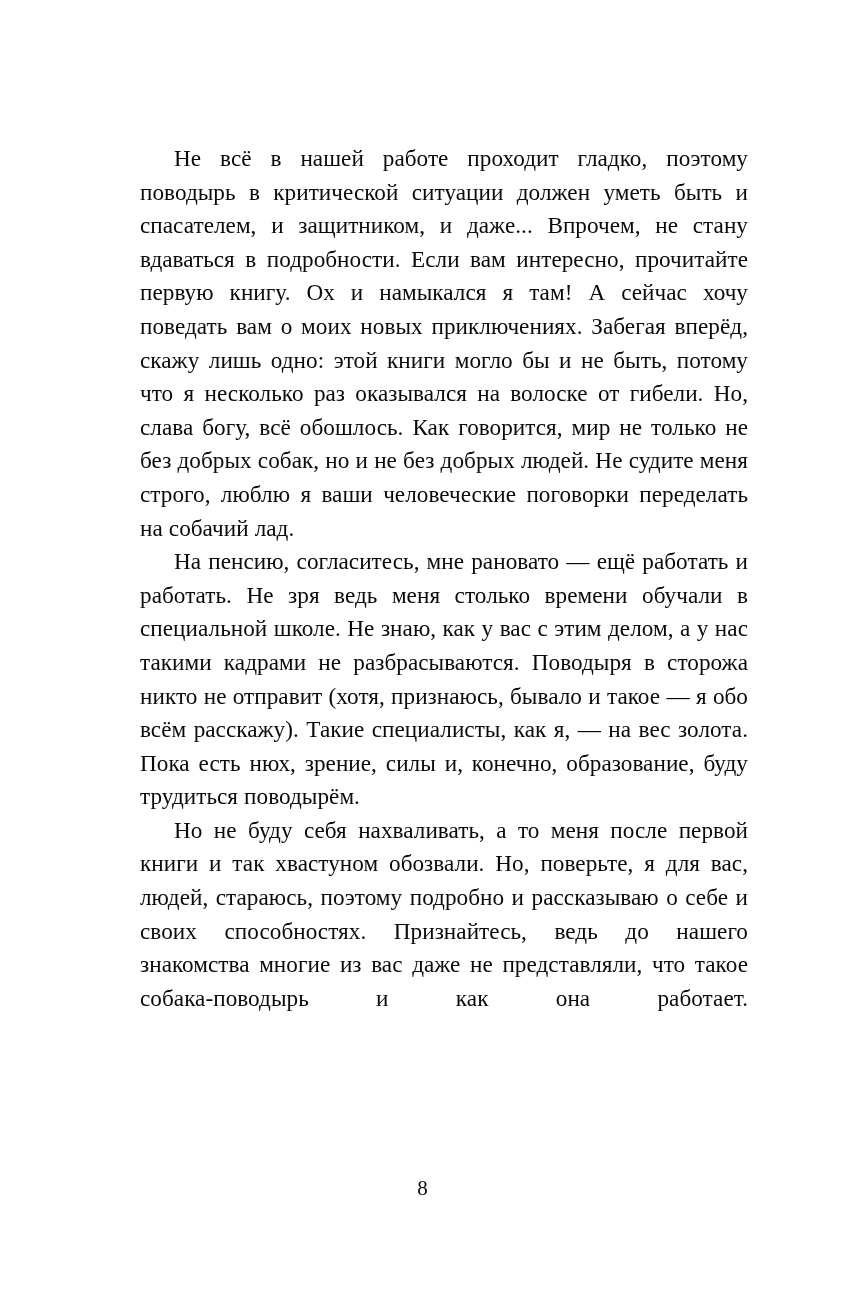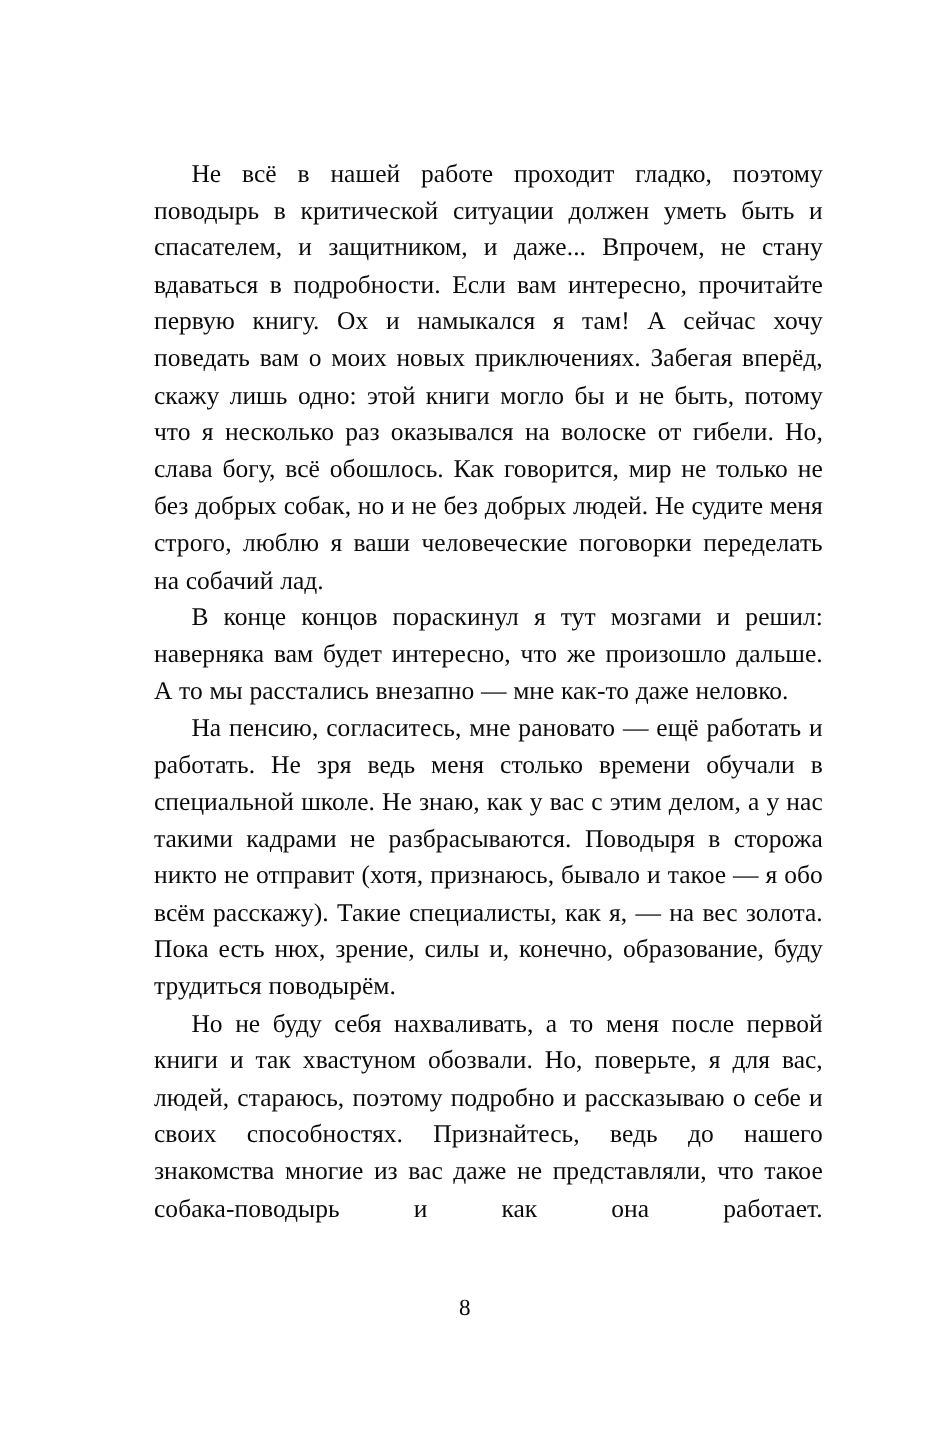--- a/index.html
+++ b/index.html
@@ -58,20 +58,19 @@
     color: #0a0a0a;
   }
 </style>
 </head>
 <body>
 
 <div class="page">
 
   <div class="text-block">
     <p class="para">Не всё в нашей работе проходит гладко, поэтому поводырь в критической ситуации должен уметь быть и спасателем, и защитником, и даже... Впрочем, не стану вдаваться в подробности. Если вам интересно, прочитайте первую книгу. Ох и намыкался я там! А сейчас хочу поведать вам о моих новых приключениях. Забегая вперёд, скажу лишь одно: этой книги могло бы и не быть, потому что я несколько раз оказывался на волоске от гибели. Но, слава богу, всё обошлось. Как говорится, мир не только не без добрых собак, но и не без добрых людей. Не судите меня строго, люблю я ваши человеческие поговорки переделать на собачий лад.</p>
-    <p class="para">В конце концов пораскинул я тут мозгами и решил: наверняка вам будет интересно, что же произошло дальше. А то мы расстались внезапно — мне как-то даже неловко.</p>
     <p class="para">На пенсию, согласитесь, мне рановато — ещё работать и работать. Не зря ведь меня столько времени обучали в специальной школе. Не знаю, как у вас с этим делом, а у нас такими кадрами не разбрасываются. Поводыря в сторожа никто не отправит (хотя, признаюсь, бывало и такое — я обо всём расскажу). Такие специалисты, как я, — на вес золота. Пока есть нюх, зрение, силы и, конечно, образование, буду трудиться поводырём.</p>
     <p class="para last-line-full">Но не буду себя нахваливать, а то меня после первой книги и так хвастуном обозвали. Но, поверьте, я для вас, людей, стараюсь, поэтому подробно и рассказываю о себе и своих способностях. Признайтесь, ведь до нашего знакомства многие из вас даже не представляли, что такое собака-поводырь и как она работает.</p>
   </div>
 
   <div class="folio">8</div>
 
 </div>
 
 </body></html>

